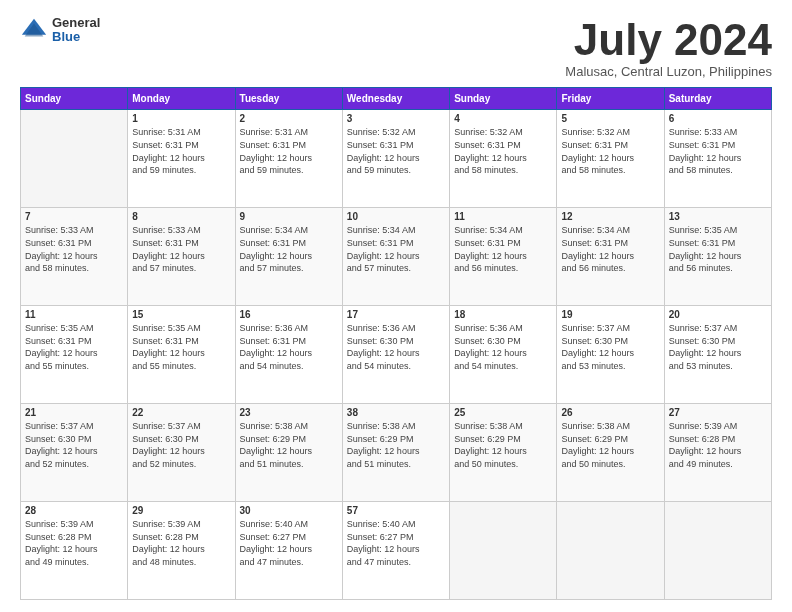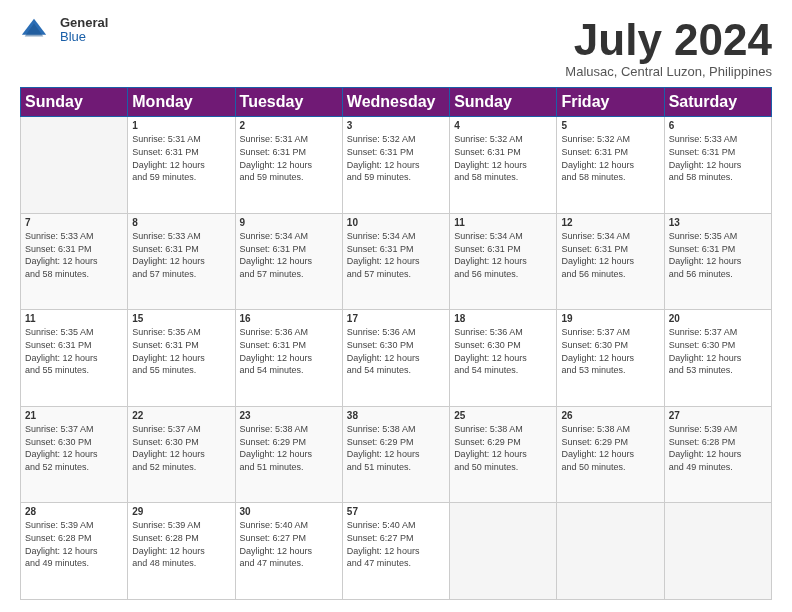--- a/index.html
+++ b/index.html
@@ -18,35 +18,35 @@
       flex-direction: column;
     }
     .header {
       display: flex;
       justify-content: space-between;
       align-items: flex-start;
       margin-bottom: 8px;
     }
     .logo {
       display: flex;
-      gap: 12px;
+      gap: 4px;
     }
     .logo-text {
       display: flex;
       flex-direction: column;
       line-height: 1.1;
     }
     .logo-general {
       font-size: 13px;
       font-weight: bold;
       color: #333;
     }
     .logo-blue {
       font-size: 13px;
-      font-weight: normal;
+      font-weight: bold;
       color: #1a5fa8;
     }
     .logo-icon {
       width: 28px;
       height: 28px;
     }
     .title-block {
       text-align: right;
     }
     .month-title {
@@ -59,23 +59,23 @@
       font-size: 13px;
       color: #555;
     }
     table {
       width: 100%;
       border-collapse: collapse;
       flex: 1;
       table-layout: fixed;
     }
     thead tr th {
-      background: #701a75;
+      background: #6d28d9;
       color: white;
-      font-size: 16px;
+      font-size: 10px;
       font-weight: bold;
       padding: 5px 4px;
       text-align: left;
       border: 1px solid #1a5fa8;
     }
     tbody tr td {
       border: 1px solid #ccc;
       vertical-align: top;
       padding: 3px 4px;
       font-size: 9px;

